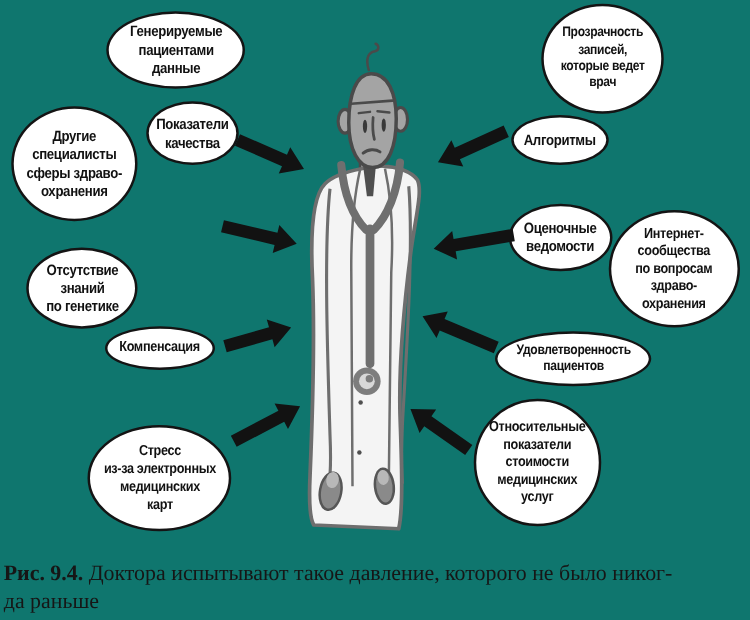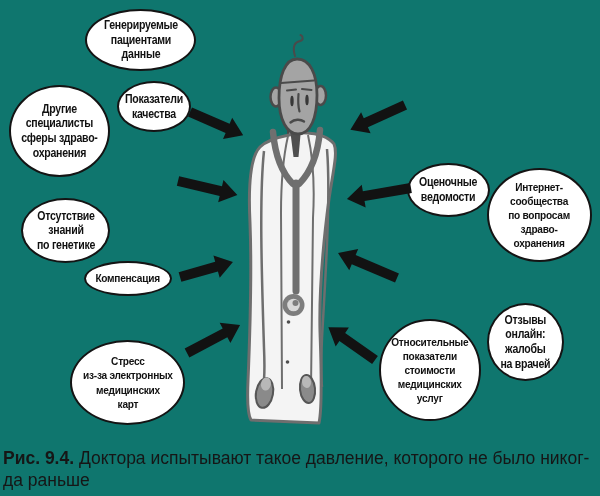--- a/index.html
+++ b/index.html
@@ -17,21 +17,21 @@
     display:block; white-space:pre-line; color:#111111;
     font:700 12px/1.22 "Liberation Sans", sans-serif;
     letter-spacing:-0.3px; transform:scaleX(0.88); transform-origin:center;
   }
   .fs11  .bl { font-size:11px; }
   .fs115 .bl { font-size:11.5px; }
   .doctor-svg { position:absolute; left:235px; top:33px; width:130px; height:400px; z-index:1; }
   .arrows-svg { position:absolute; left:0; top:0; width:600px; height:440px; z-index:4; }
   .caption {
     position:absolute; left:3px; top:447px; width:594px; margin:0;
-    font-family:Liberation Sans, sans-serif; font-size:17.5px; line-height:1.28;
+    font-family:Liberation Serif, serif; font-size:17.5px; line-height:1.28;
     color:#161616; z-index:5;
   }
   .caption b { font-weight:700; }
   .caption span { white-space:pre-line; }
 </style>
 </head>
 <body>
 
 <div class="stage">
 
@@ -111,36 +111,43 @@
 знаний
 по генетике</span>
     </div>
   <div class="bubble fs115" style="left:70px;top:340px;width:115px;height:85px">
     <span class="bl">Стресс
 из-за электронных
 медицинских
 карт</span>
     </div>
 
+  <div class="bubble fs11" style="left:433px;top:3px;width:98px;height:88px">
+    <span class="bl">Прозрачность
+записей,
+которые ведет
+врач</span>
+    </div>
+  <div class="bubble" style="left:409px;top:92px;width:78px;height:40px">
+    <span class="bl">Алгоритмы</span>
+    </div>
   <div class="bubble" style="left:407px;top:163px;width:83px;height:54px">
     <span class="bl">Оценочные
 ведомости</span>
     </div>
   <div class="bubble fs115" style="left:487px;top:168px;width:105px;height:94px">
     <span class="bl">Интернет-
 сообщества
 по вопросам
 здраво-
 охранения</span>
     </div>
-  <div class="bubble" style="left:487px;top:303px;width:77px;height:78px">
-    <span class="bl">Отзывы
-онлайн:
-жалобы
-на врачей</span>
+  <div class="bubble fs11" style="left:396px;top:265px;width:125px;height:44px">
+    <span class="bl">Удовлетворенность
+пациентов</span>
     </div>
   <div class="bubble fs115" style="left:379px;top:319px;width:102px;height:102px">
     <span class="bl">Относительные
 показатели
 стоимости
 медицинских
 услуг</span>
     </div>
 
   <svg class="arrows-svg" viewBox="0 0 600 440" aria-hidden="true">

